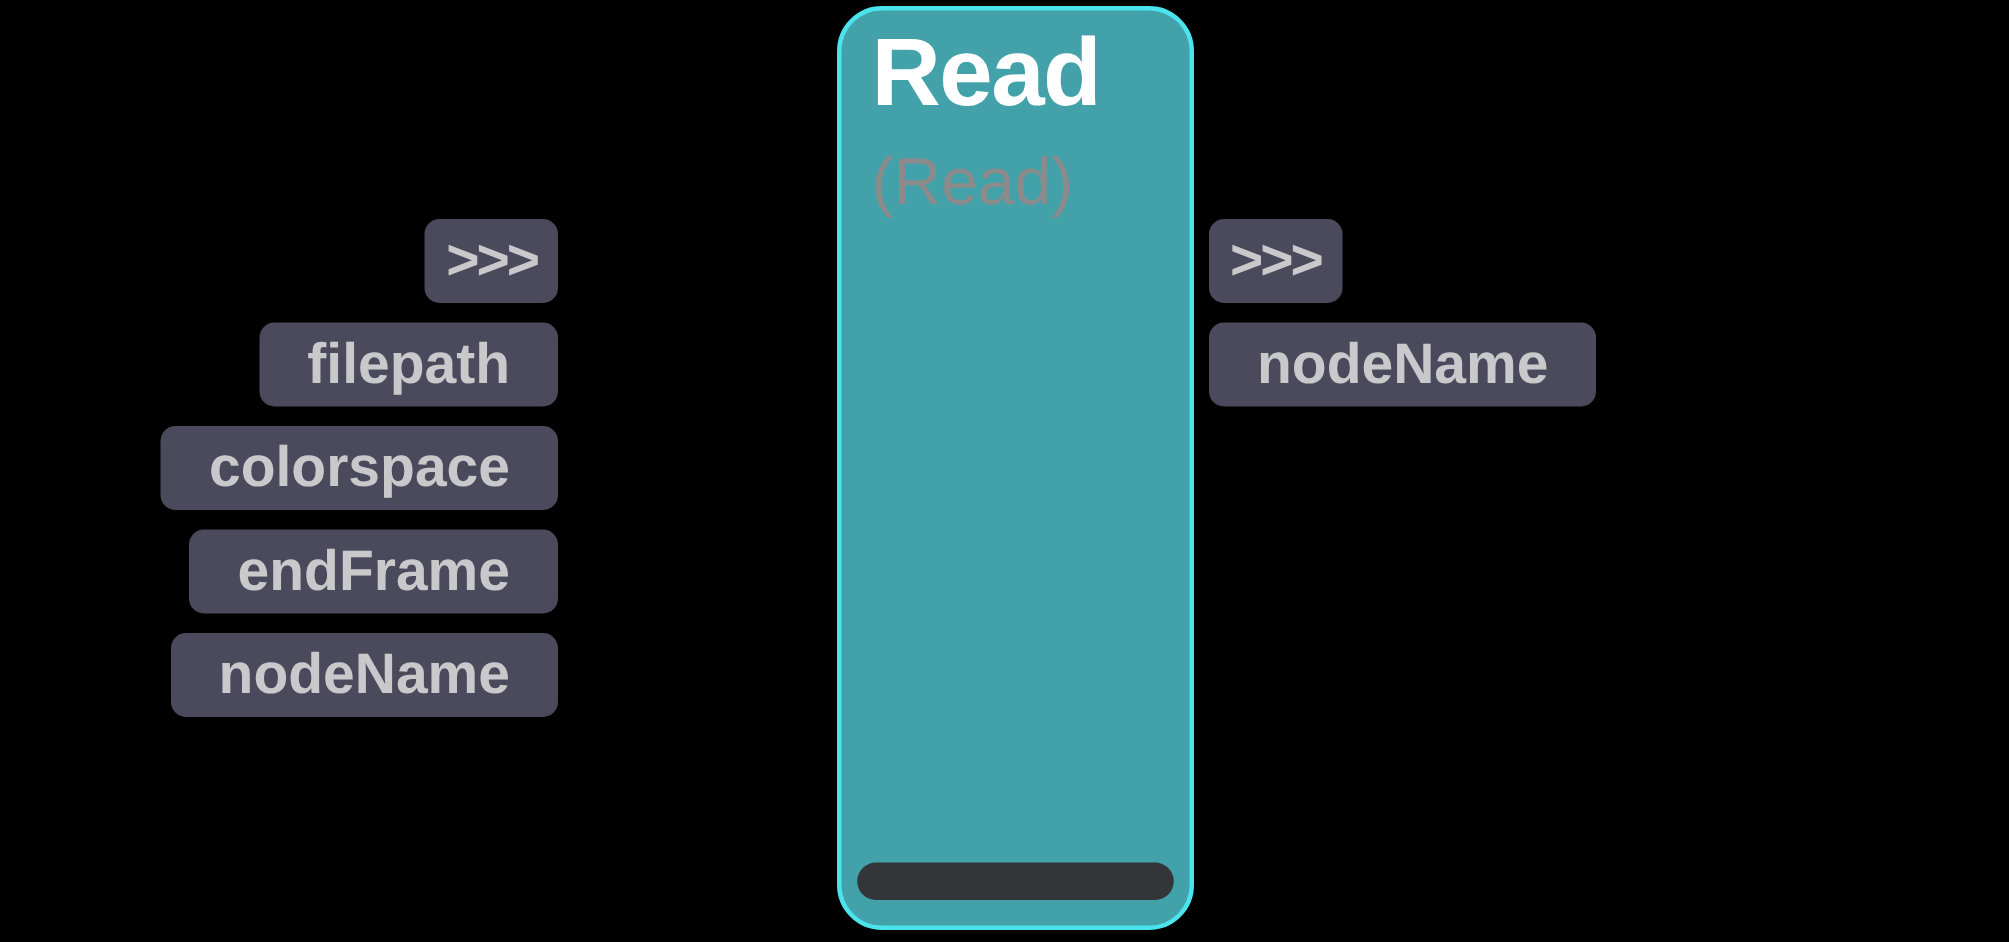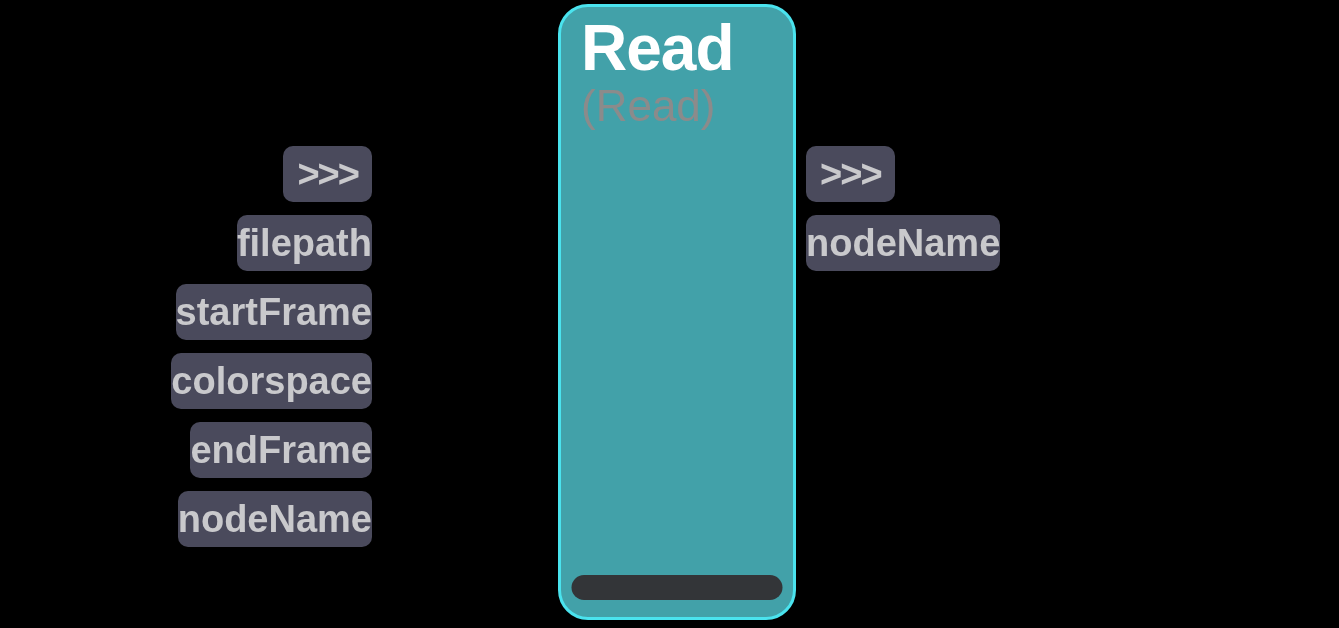--- a/index.html
+++ b/index.html
@@ -40,21 +40,21 @@
     font-size: 64px;
     font-weight: bold;
     line-height: 1.05;
     letter-spacing: -1px;
   }
   .node-subtitle {
     color: var(--node-subtitle);
     font-size: 44px;
     font-weight: normal;
     line-height: 1.1;
-    margin-top: 0;
+    margin-top: 16px;
     letter-spacing: 0px;
   }
   .node-bottom-bar {
     position: absolute;
     left: 50%;
     transform: translateX(-50%);
     bottom: 17px;
     width: 211px;
     height: 25px;
     border-radius: 13px;
@@ -72,21 +72,21 @@
     align-items: flex-end;
   }
   .ports.outputs {
     left: 806px;
     align-items: flex-start;
   }
   .port-badge {
     height: 56px;
     display: flex;
     align-items: center;
-    padding: 0 0;
+    padding: 0 32px;
     border-radius: 10px;
     background: var(--port-badge-bg);
     color: var(--port-badge-text);
     font-size: 38px;
     font-weight: bold;
     white-space: nowrap;
     cursor: pointer;
   }
   .port-badge.exec {
     letter-spacing: -2px;
@@ -100,21 +100,20 @@
 
   <div class="node">
     <div class="node-title">Read</div>
     <div class="node-subtitle">(Read)</div>
     <div class="node-bottom-bar"></div>
   </div>
 
   <div class="ports inputs">
     <div class="port-badge exec">&gt;&gt;&gt;</div>
     <div class="port-badge">filepath</div>
-    <div class="port-badge">startFrame</div>
     <div class="port-badge">colorspace</div>
     <div class="port-badge">endFrame</div>
     <div class="port-badge">nodeName</div>
   </div>
 
   <div class="ports outputs">
     <div class="port-badge exec">&gt;&gt;&gt;</div>
     <div class="port-badge">nodeName</div>
   </div>
 

